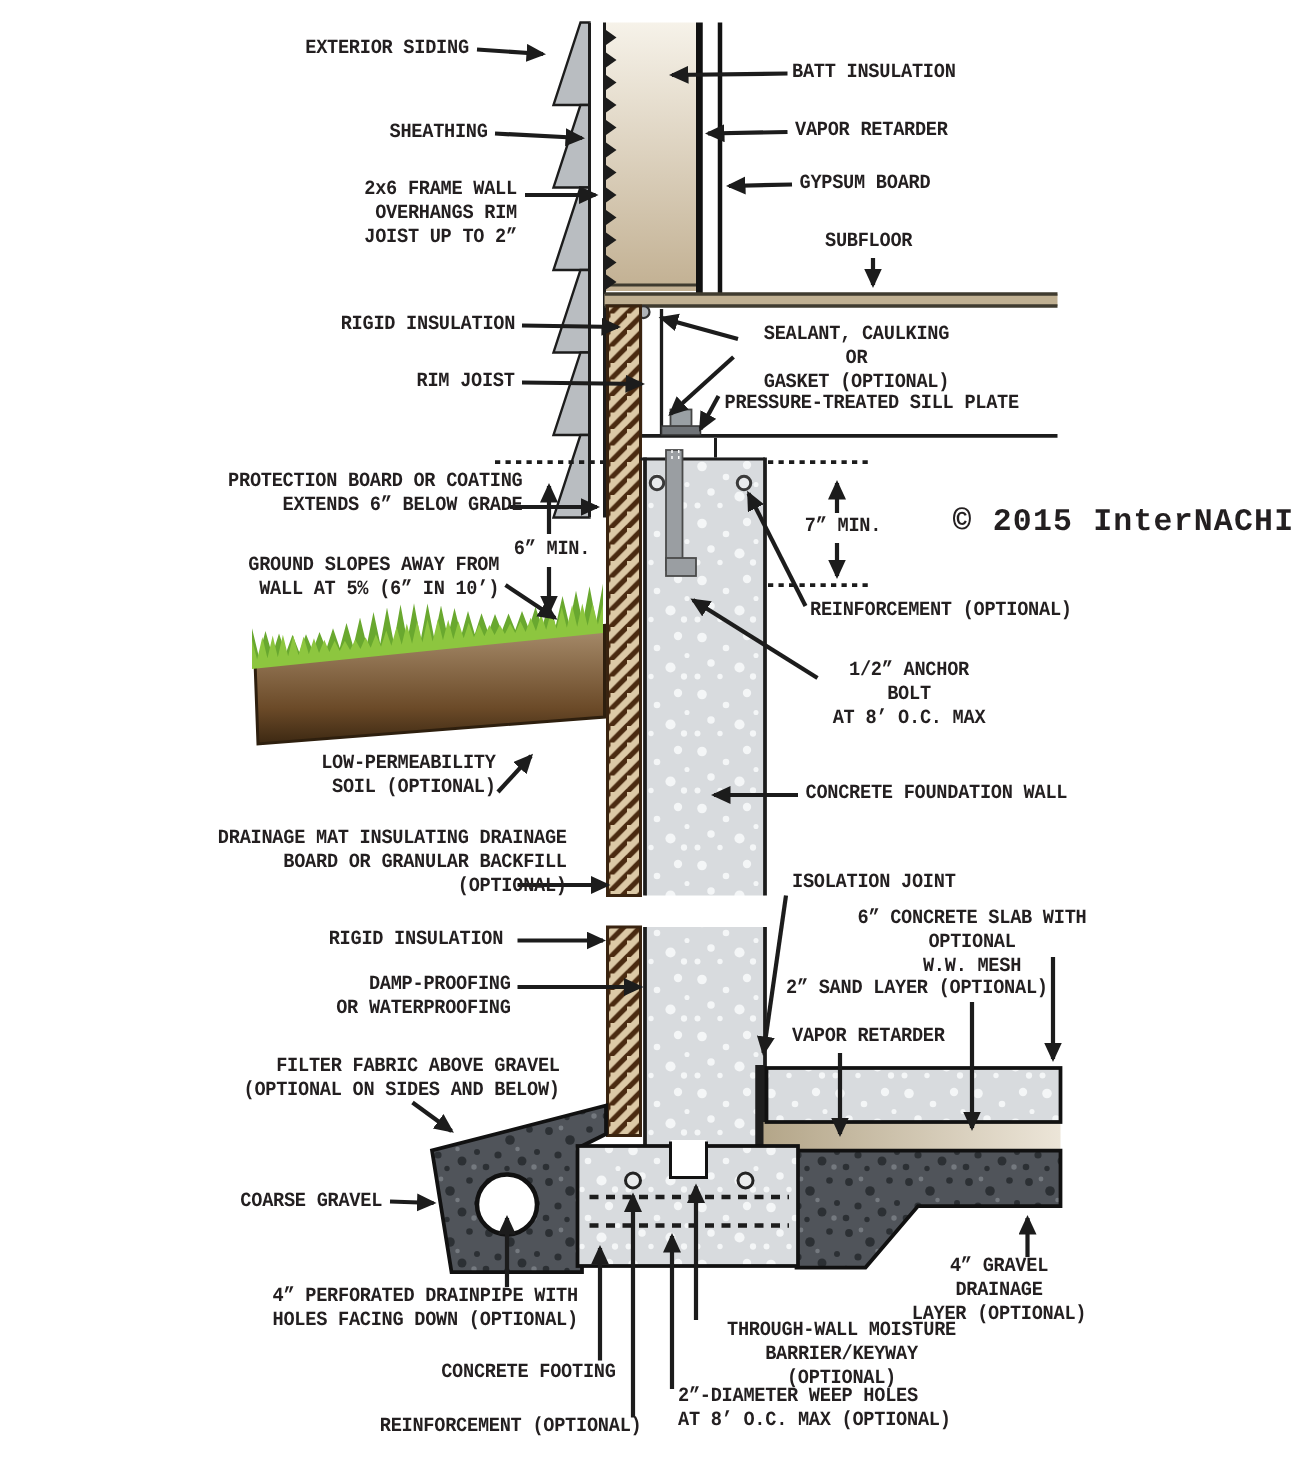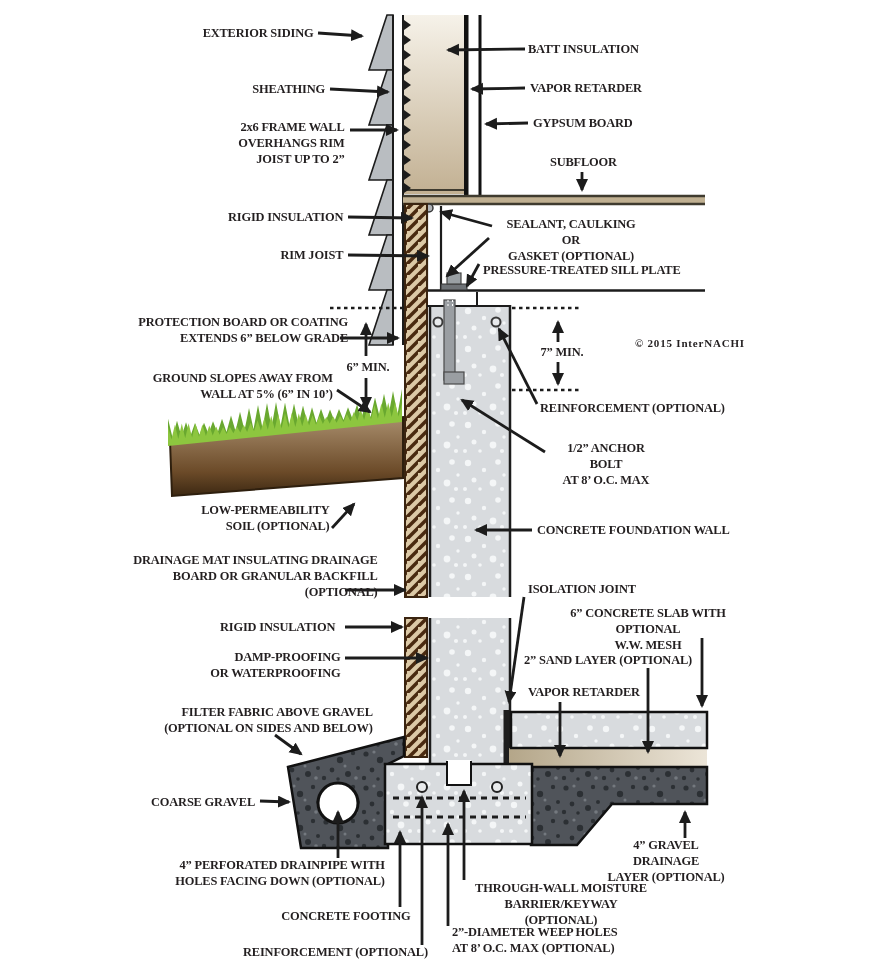--- a/index.html
+++ b/index.html
@@ -1,24 +1,24 @@
 <!DOCTYPE html>
 <html><head>
 <meta charset="utf-8">
 <style>
   html,body{margin:0;padding:0;background:#ffffff;}
   #stage{position:relative;width:877px;height:979px;background:#ffffff;overflow:hidden;
-         font-family:Liberation Serif, serif;}
+         font-family:Liberation Mono, monospace;}
   #diagram-svg{position:absolute;left:0;top:0;}
   .lbl{position:absolute;font-weight:bold;font-size:13.5px;line-height:1.18;color:#231f20;
        white-space:pre-line;letter-spacing:-0.2px;}
   .lbl.r{text-align:right;transform:scaleX(0.92);transform-origin:right top;}
   .lbl.l{text-align:left;transform:scaleX(0.92);transform-origin:left top;}
   .lbl.c{text-align:center;transform:scaleX(0.92);transform-origin:center top;}
-  .lbl.copyright{font-size:11px;letter-spacing:0.8px;transform:none;}
+  .lbl.copyright{font-size:21px;letter-spacing:0.8px;transform:none;}
 </style>
 </head>
 <body>
 
 <div id="stage">
 
   <svg id="diagram-svg" width="877" height="979" viewBox="0 0 877 979">
     <defs>
       <marker id="ah" markerUnits="userSpaceOnUse" markerWidth="16" markerHeight="14" refX="11" refY="6" orient="auto">
         <path d="M0,0 L13,6 L0,12 Z" fill="#1c1c1c"></path>

